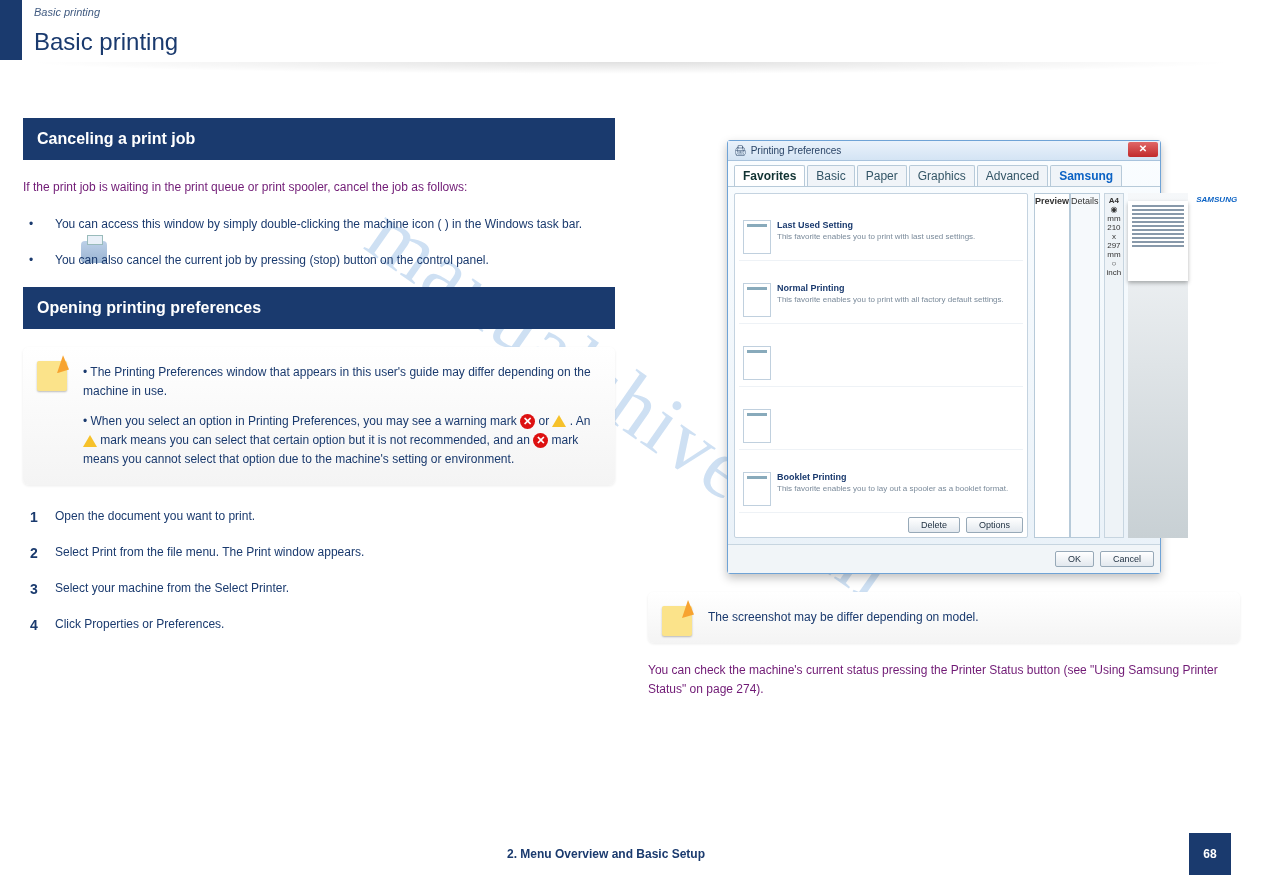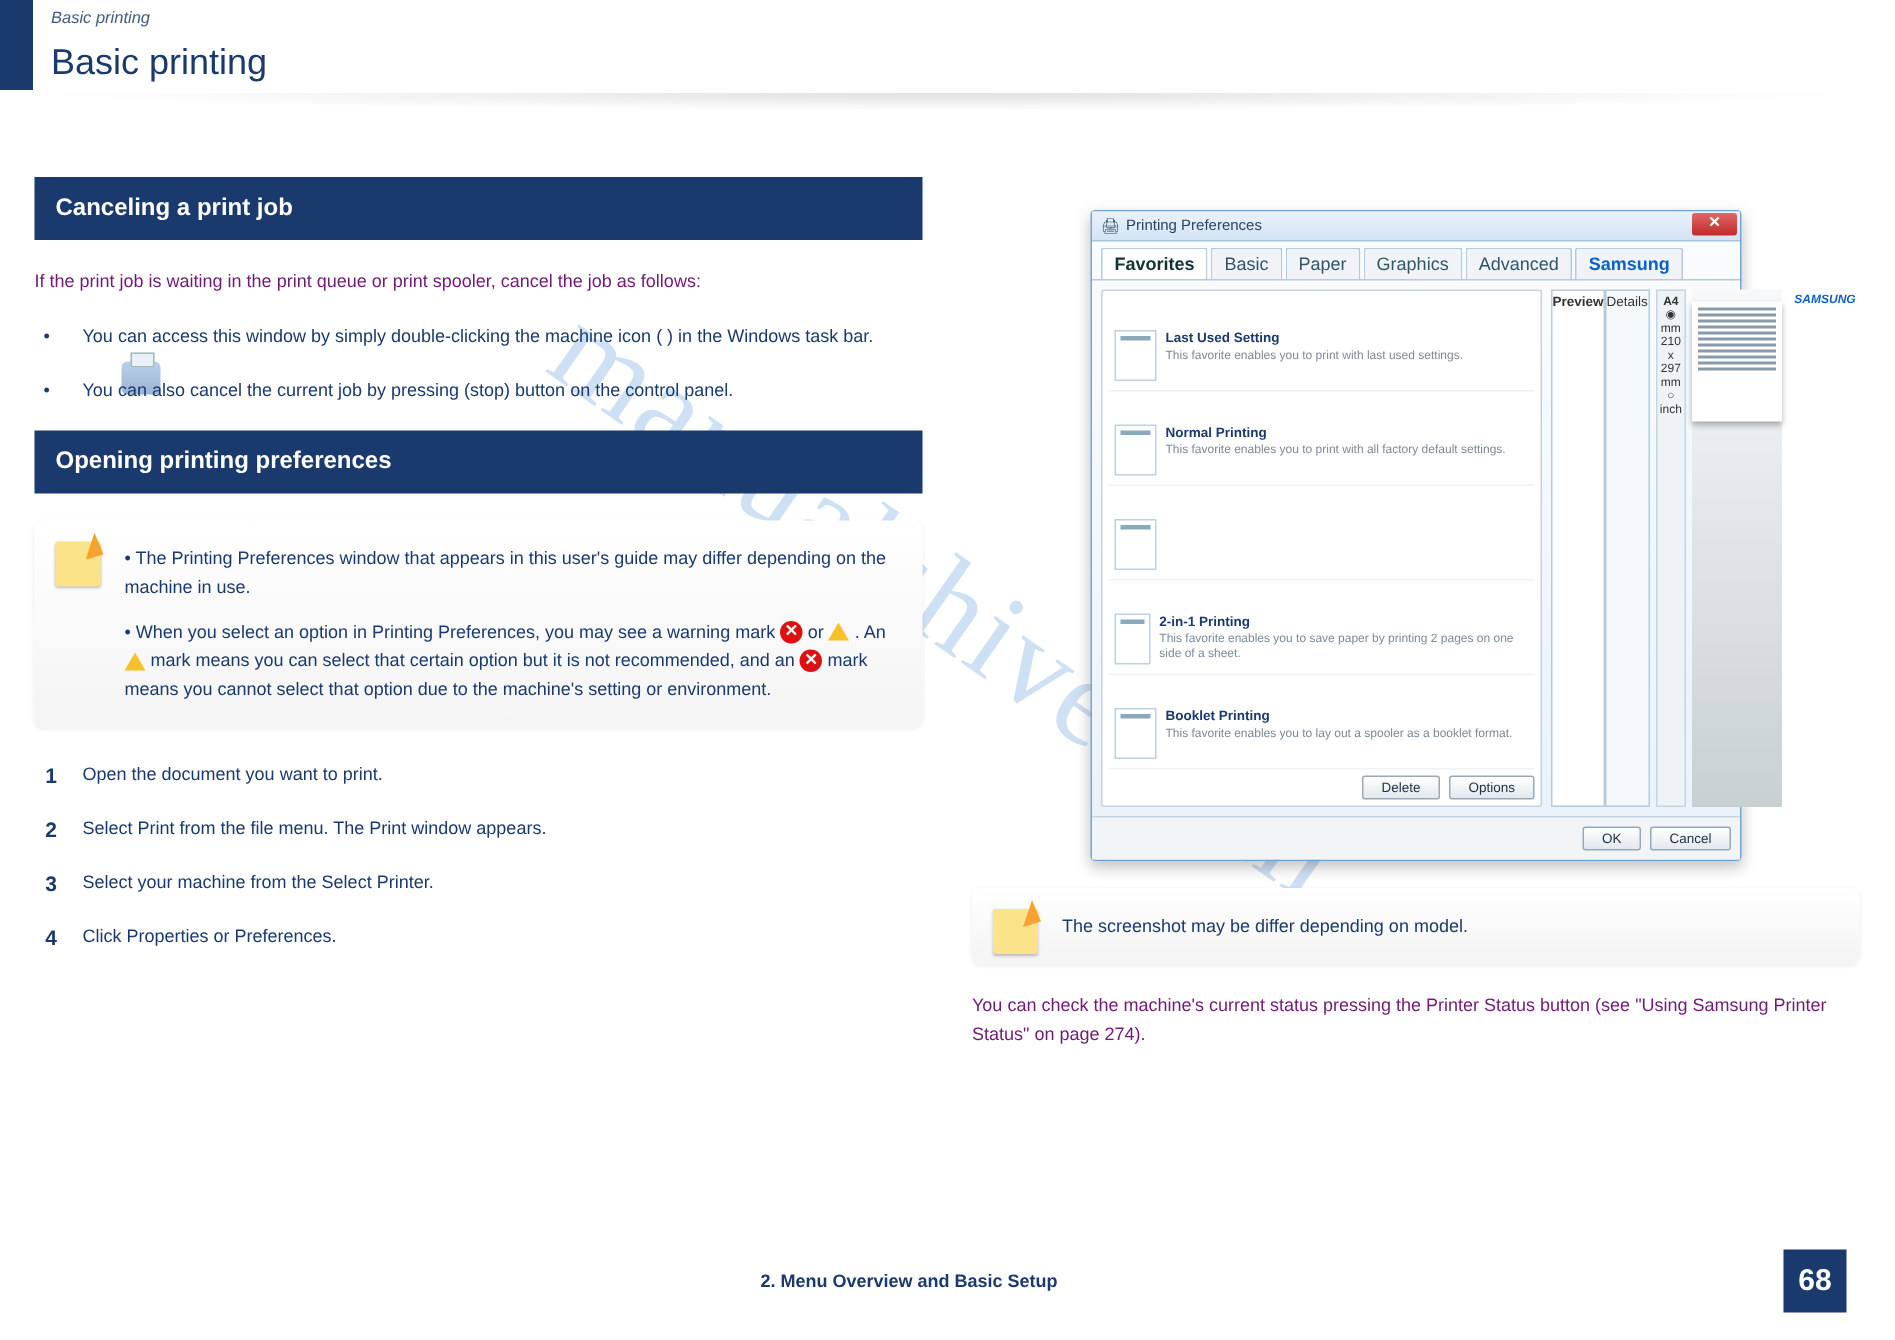--- a/index.html
+++ b/index.html
@@ -226,21 +226,21 @@
   .page-footer {
     position:absolute;
     left:23px; right:32px; bottom:18px;
     display:flex; align-items:center; justify-content:space-between;
     font-size:12px;
     color:#4a637f;
   }
   .page-badge {
     width:42px;height:42px;background:#1a3a6e;color:#fff;
     display:flex;align-items:center;justify-content:center;
-    font-size:20px;font-weight:bold;
+    font-size:12px;font-weight:bold;
   }
   .chapter-line{font-weight:bold;color:#1a3a6e;}
   .intro-text{
     color:#701a75;line-height:1.6;margin-bottom:18px;
   }
 </style>
 </head>
 <body>
 
 <div class="header-band"></div>
@@ -322,24 +322,20 @@
             <div class="fav-text">
                 <h5>Normal Printing</h5>
                 <p>This favorite enables you to print with all factory default settings.</p>
               </div>
           </div>
           <div class="fav-item">
             <div class="fav-thumb"></div>
           </div>
           <div class="fav-item">
             <div class="fav-thumb"></div>
-            <div class="fav-text">
-                <h5>2-in-1 Printing</h5>
-                <p>This favorite enables you to save paper by printing 2 pages on one side of a sheet.</p>
-              </div>
           </div>
           <div class="fav-item">
             <div class="fav-thumb"></div>
             <div class="fav-text">
                 <h5>Booklet Printing</h5>
                 <p>This favorite enables you to lay out a spooler as a booklet format.</p>
               </div>
           </div>
         </div>
         <div class="fav-btns">

